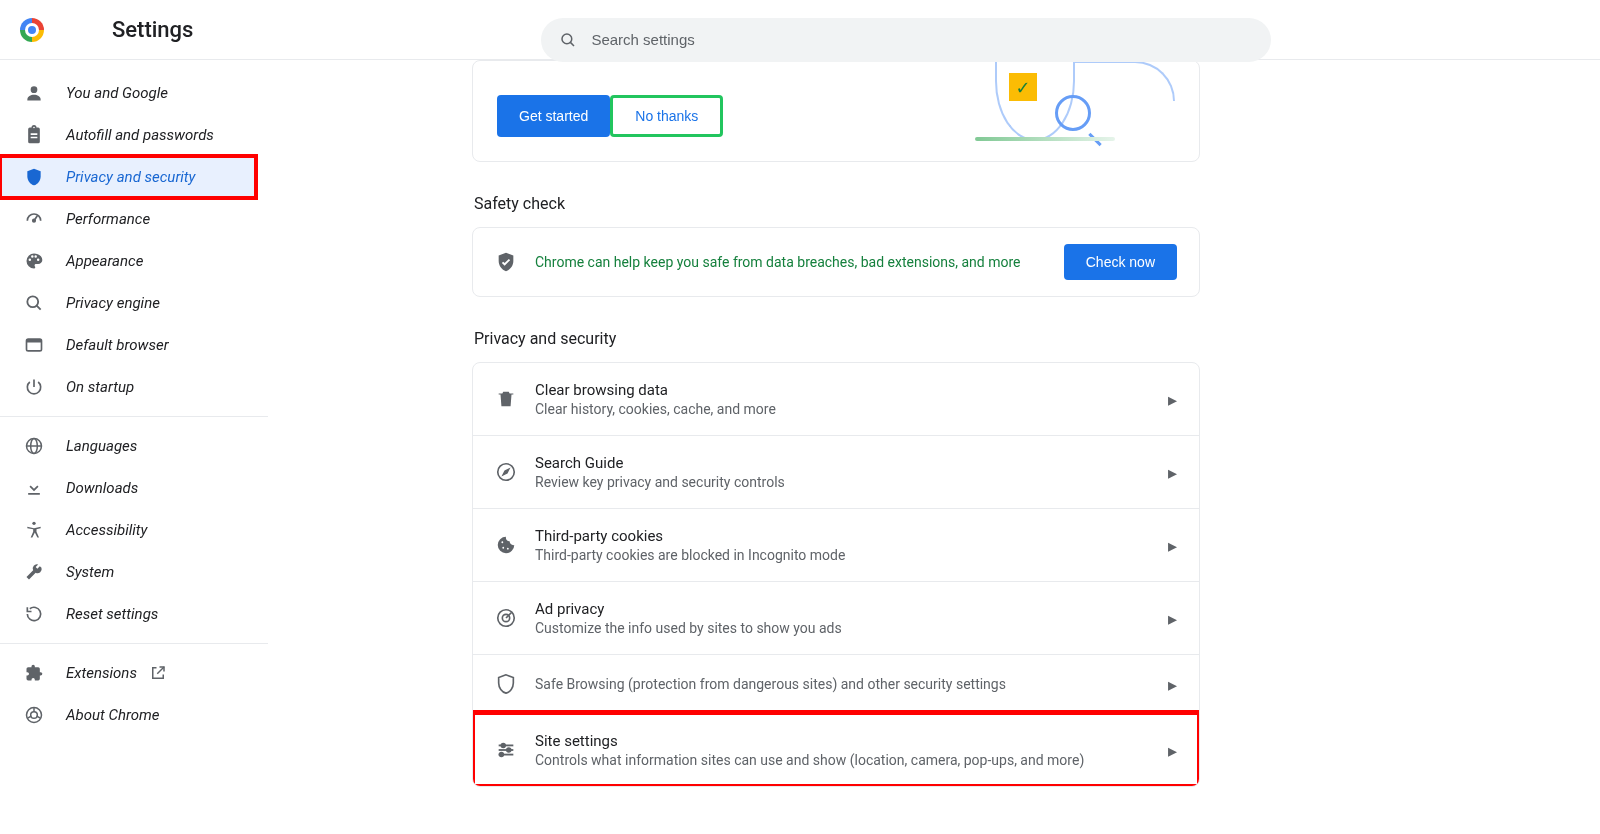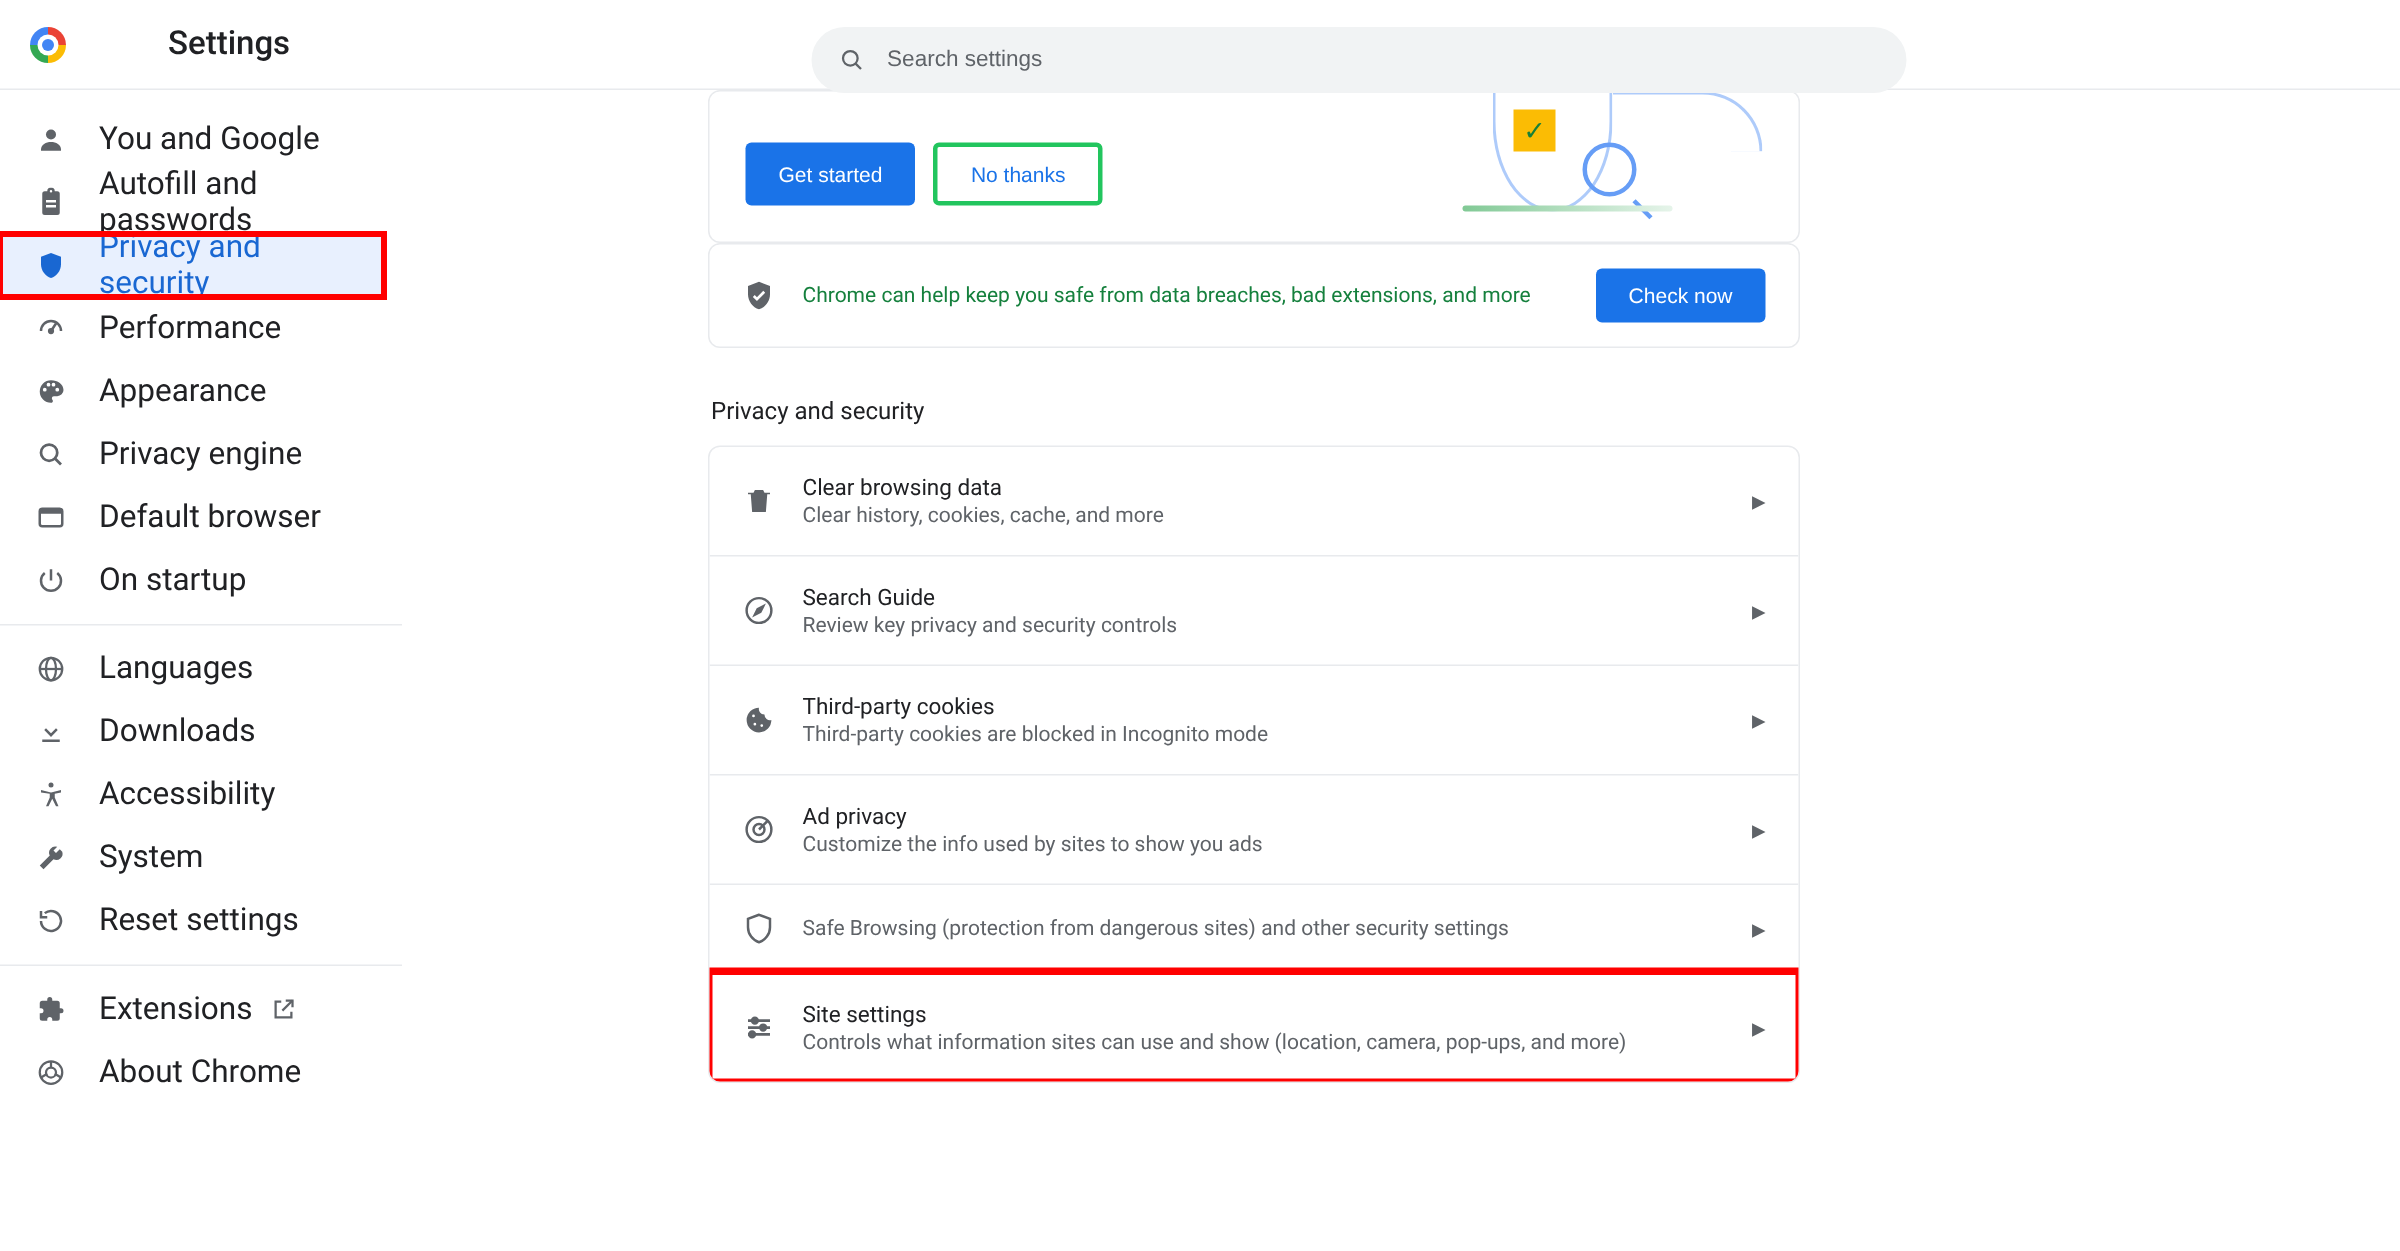--- a/index.html
+++ b/index.html
@@ -12,33 +12,33 @@
   .title { font-size: 22px; font-weight: 500; color: #202124; }
   .search-wrap { flex: none; margin-left: 300px; width: 730px; }
   .search { width: 100%; height: 44px; border-radius: 22px; background: #f1f3f4; display: flex; align-items: center; padding: 0 18px; color: #5f6368; margin-top: 20px; }
   .search input { flex:1; border:none; background:transparent; outline:none; font-size:15px; color:#202124; }
   .search input::placeholder { color:#5f6368; }
 
   .layout { position: absolute; top: 60px; left: 0; right: 0; bottom: 0; display: flex; }
 
   .sidebar { width: 268px; padding-top: 12px; border-right: none; overflow-y: auto; }
   .sidebar hr { border: none; border-top: 1px solid #e8eaed; margin: 8px 0; }
-  .nav-item { display: flex; align-items: center; height: 42px; padding: 0 24px; border-radius: 0 21px 21px 0; margin-right: 12px; cursor: pointer; color: #202124; font-size: 21px; }
+  .nav-item { display: flex; align-items: center; height: 42px; padding: 0 24px; border-radius: 0 21px 21px 0; margin-right: 12px; cursor: pointer; color: #202124; font-size: 15px; font-style: italic; }
   .nav-item .icon { width: 20px; height: 20px; margin-right: 22px; color: #5f6368; fill: #5f6368; flex-shrink:0; }
   .nav-item.active { background: #e8f0fe; color: #1967d2; }
   .nav-item.active .icon { color: #1967d2; fill:#1967d2; }
   .nav-item .ext-icon { width:18px; height:18px; margin-left:12px; }
   .highlight-red { outline: 4px solid #ff0000; outline-offset: -2px; border-radius:0; }
 
   .main { flex: 1; padding: 0 24px 40px; overflow-y: auto; }
   .content-col { max-width: 728px; margin-left: 180px; }
 
   .card { background: #fff; border: 1px solid #e8eaed; border-radius: 8px; overflow: hidden; }
   .banner-card { display:flex; justify-content:space-between; padding: 0 0 20px 24px; align-items:flex-end; }
-  .banner-buttons { display:flex; gap:12px; margin-bottom:0px; padding-bottom:4px;}
+  .banner-buttons { display:flex; gap:0; margin-bottom:0px; padding-bottom:4px;}
   .btn-primary { background:#1a73e8; color:#fff; border:none; border-radius:4px; padding:10px 22px; font-size:14px; font-weight:500; cursor:pointer; }
   .btn-secondary { background:#fff; color:#1a73e8; border:3px solid #22c55e; border-radius:4px; padding:10px 22px; font-size:14px; font-weight:500; cursor:pointer; }
   .banner-illu { width: 260px; height: 80px; position:relative; margin-right:24px;}
   .shield-shape { position:absolute; bottom:0; left:80px; width:80px; height:80px; background:#fff; border:2px solid #aecbfa; border-radius: 0 0 40px 40px / 0 0 60px 60px; border-top:none;}
   .shield-check { position:absolute; top:12px; left:94px; width:28px; height:28px; background:#fbbc04; display:flex; align-items:center; justify-content:center; color:#188038; font-size:18px; }
   .mag-circle { position:absolute; bottom:10px; left:140px; width:36px; height:36px; border:3px solid #669df6; border-radius:50%; }
   .mag-handle { position:absolute; bottom:0; left:172px; width:16px; height:3px; background:#669df6; transform:rotate(45deg); }
   .grass { position:absolute; bottom:0; left:60px; width:140px; height:4px; background:linear-gradient(90deg,#81c995,#e6f4ea); border-radius:2px; }
   .swoosh { position:absolute; top:0; left:160px; width:100px; height:40px; border:2px solid #aecbfa; border-left:none; border-bottom:none; border-radius:0 40px 0 0; }
 
@@ -237,20 +237,21 @@
         <div class="banner-illu">
           <div class="swoosh"></div>
           <div class="shield-shape"></div>
           <div class="shield-check">✓</div>
           <div class="mag-circle"></div>
           <div class="mag-handle"></div>
           <div class="grass"></div>
         </div>
       </div>
 
+      <div class="section-heading">Safety check</div>
       <div class="card">
         <div class="safety-row">
           <span class="shield-ic">
             <svg viewBox="0 0 24 24" fill="#5f6368">
                 <path d="M12 2 4 5v6c0 5 3.4 9.7 8 11 4.6-1.3 8-6 8-11V5l-8-3zm-1.5 14-3-3 1.4-1.4 1.6 1.6 4.6-4.6 1.4 1.4-6 6z"></path>
               </svg>
           </span>
           <span class="txt">Chrome can help keep you safe from data breaches, bad extensions, and more</span>
           <button class="btn-primary">Check now</button>
         </div>

